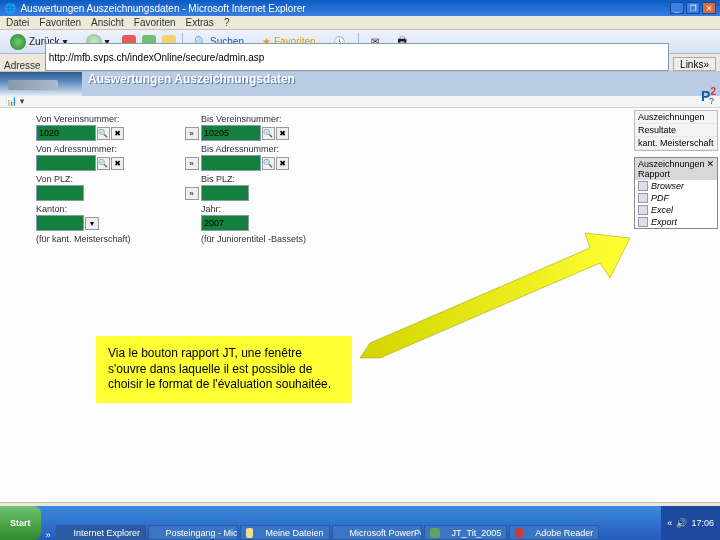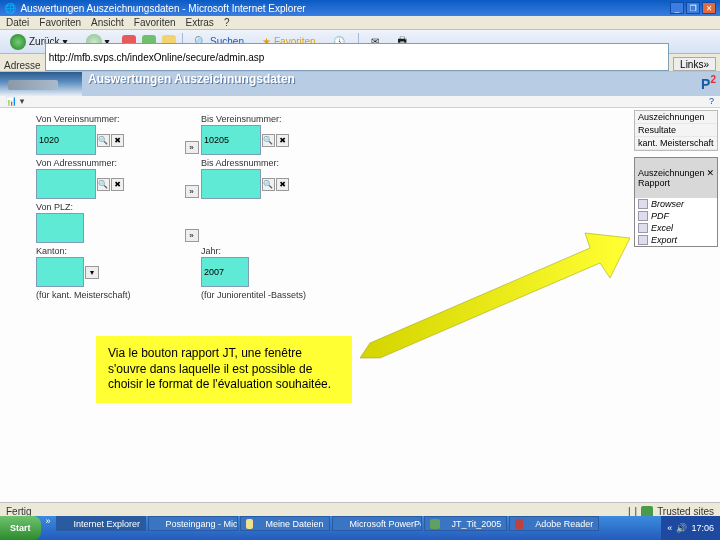--- a/index.html
+++ b/index.html
@@ -33,58 +33,58 @@
   .ie-addr { height:18px; background:#ece9d8; display:flex; align-items:flex-end; gap:4px; padding:0 4px; border-bottom:1px solid #c0c0c0; font-size:10px;}
   .ie-addr .label { color:#333; }
   .ie-addr .addrbox { flex:1; background:#fff; border:1px solid #7f9db9; height:28px; padding:0 3px; display:flex; align-items:center; color:#000; overflow:hidden; white-space:nowrap;}
   .ie-addr .go { background:#eee; border:1px solid #aaa; padding:0 6px; height:14px; display:flex; align-items:center;}
 
   
   .app-header { height:24px; background:#b8cce4; display:flex; align-items:flex-start; position:relative; }
   .app-header .logo { width:82px; height:24px; background:linear-gradient(to bottom,#2b5a8f 0%,#5a8bbf 40%,#e8eef6 100%); position:relative;}
   .app-header .logo::after{content:"";position:absolute;left:8px;top:8px;width:50px;height:10px;background:linear-gradient(90deg,#8899aa,#aabbcc);border-radius:2px;}
   .app-header .title { margin-left:6px; color:#fff; font-weight:bold; font-size:12px; text-shadow:1px 1px 0 #5a7ba3;}
-  .app-header .p2 { position:absolute; right:4px; top:2px; font-weight:bold; font-size:14px; color:#1a5aa0;}
+  .app-header .p2 { position:absolute; right:4px; top:14px; font-weight:bold; font-size:14px; color:#1a5aa0;}
   .app-header .p2 sup{color:#e03030;font-size:10px;}
 
   .subbar { height:12px; background:#f4f4f4; border-bottom:1px solid #d0d0d0; display:flex; justify-content:space-between; padding:0 6px; font-size:9px; color:#444;}
   .subbar .help{color:#0050c0;}
 
   
   .content { position:relative; height:calc(100% - 16px - 14px - 24px - 18px - 24px - 12px - 18px - 20px); background:#fdfdfd; }
   .form-area { position:absolute; left:36px; top:6px; width:420px; }
   .form-row { display:flex; margin-bottom:3px; }
   .form-col { width:145px; }
   .form-lbl { font-size:9px; color:#333; margin-bottom:1px; display:block;}
-  .form-input { border:1px solid #7f9db9; height:30px; font-size:9px; padding:0 2px; background:#5eead4; }
+  .form-input { border:1px solid #7f9db9; height:16px; font-size:9px; padding:0 2px; background:#15803d; }
   .arrow-btn { display:inline-flex; width:14px; height:13px; border:1px solid #999; background:#eee; align-items:center; justify-content:center; font-size:8px; margin-left:1px;}
   .mini-icon { display:inline-flex; width:13px;height:13px; border:1px solid #999; background:#f0f0f0; margin-left:1px; align-items:center;justify-content:center; font-size:8px;}
   .ctr-arrows{ width:20px; display:flex; align-items:flex-end; justify-content:center; padding-bottom:1px;}
 
   
   .rightbar { position:absolute; right:2px; top:2px; width:84px; }
   .side-list { border:1px solid #bbb; background:#f4f4f4; margin-bottom:6px; font-size:9px;}
   .side-list .item { padding:1px 3px; border-bottom:1px solid #e8e8e8; cursor:pointer;}
   .side-panel { border:1px solid #888; background:#fff; font-size:9px;}
-  .side-panel .phdr { background:#d8d8d8; display:flex; justify-content:space-between; padding:10px 3px;}
+  .side-panel .phdr { background:#d8d8d8; display:flex; justify-content:space-between; padding:1px 3px;}
   .side-panel .prow { padding:1px 3px; display:flex; align-items:center; gap:3px;font-style:italic;}
   .side-panel .pico { width:10px; height:10px; background:#dde; border:1px solid #99a; display:inline-block;}
 
   
   .callout { position:absolute; left:96px; top:228px; width:256px; background:#ffff33; padding:10px 12px; font-size:12px; line-height:1.3; color:#000;}
   .arrow-shape { position:absolute; left:360px; top:120px; width:270px; height:140px; pointer-events:none; }
   .arrow-shape svg { width:100%; height:100%; }
 
   
   .ie-status { position:absolute; bottom:20px; left:0; right:0; height:18px; background:#ece9d8; border-top:1px solid #c0c0c0; display:flex; align-items:center; justify-content:space-between; padding:0 6px; font-size:10px; color:#333;}
   .ie-status .right { display:flex; align-items:center; gap:4px;}
   .shield { width:12px; height:12px; background:#4a9a4a; border-radius:2px; display:inline-block;}
 
   
-  .taskbar { position:absolute; bottom:0; left:0; right:0; height:24px; background:linear-gradient(to bottom,#3c8bde,#245bbd); display:flex; align-items:flex-start; gap:2px; font-size:9px; color:#fff;}
+  .taskbar { position:absolute; bottom:0; left:0; right:0; height:34px; background:linear-gradient(to bottom,#3c8bde,#245bbd); display:flex; align-items:flex-end; gap:2px; font-size:9px; color:#fff;}
   .taskbar .start { background:linear-gradient(to bottom,#6fc36f,#2d8a2d); padding:2px 10px; font-weight:bold; height:100%; display:flex; align-items:center; border-radius:0 8px 8px 0;}
   .taskbar .tbtn { background:#3a75c4; border:1px solid #2a5aa0; padding:1px 5px; height:15px; display:flex; align-items:center; gap:12px; max-width:90px; overflow:hidden; white-space:nowrap;}
   .taskbar .tbtn.active{ background:#2a5aa0; }
   .taskbar .tray { margin-left:auto; background:#1d4aa0; height:100%; display:flex; align-items:center; gap:4px; padding:0 6px;}
   .tbico{width:10px;height:10px;background:#f0c040;border-radius:2px;display:inline-block;}
 </style>
 </head>
 <body>
 
 <div class="ie-titlebar">
@@ -171,20 +171,24 @@
       </div>
     </div>
     <div class="form-row">
       <div class="form-col">
         <span class="form-lbl">Von PLZ:</span>
         <input class="form-input" style="width: 48px;" value="">
       </div>
       <div class="ctr-arrows">
           <span class="arrow-btn">»</span>
         </div>
+      <div class="form-col">
+        <span class="form-lbl">Bis PLZ:</span>
+        <input class="form-input" style="width: 48px;" value="">
+      </div>
     </div>
     <div class="form-row">
       <div class="form-col">
         <span class="form-lbl">Kanton:</span>
         <input class="form-input" style="width: 48px;" value=""><span class="arrow-btn">▾</span>
       </div>
       <div class="ctr-arrows"></div>
       <div class="form-col">
         <span class="form-lbl">Jahr:</span>
         <input class="form-input" style="width: 48px;" value="2007">

